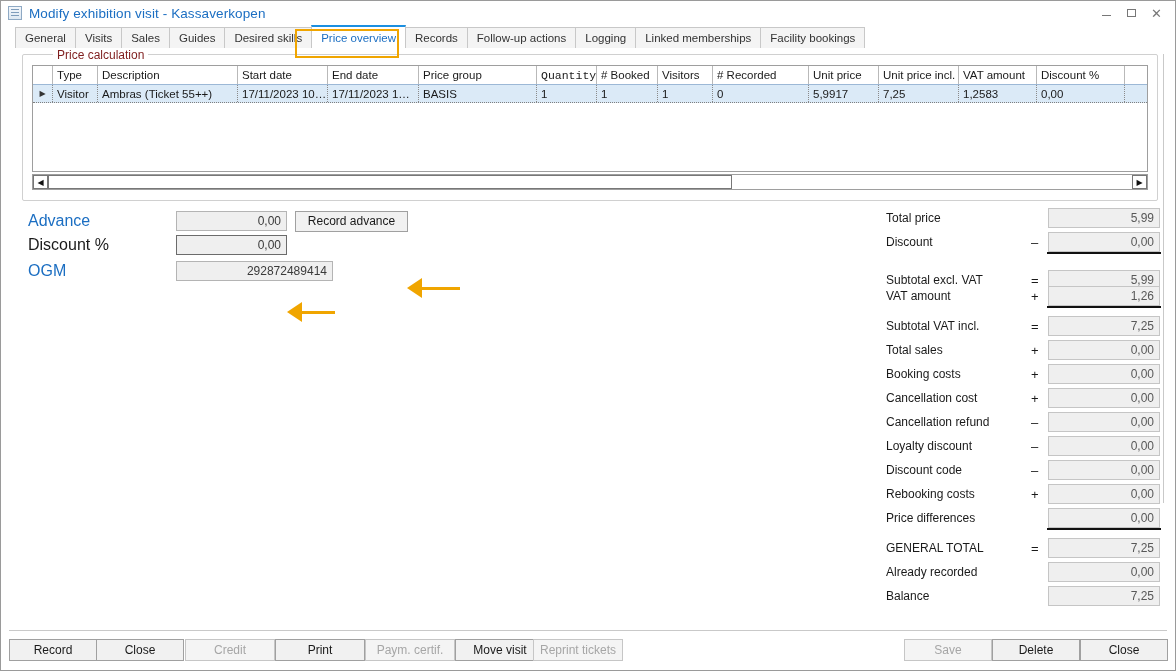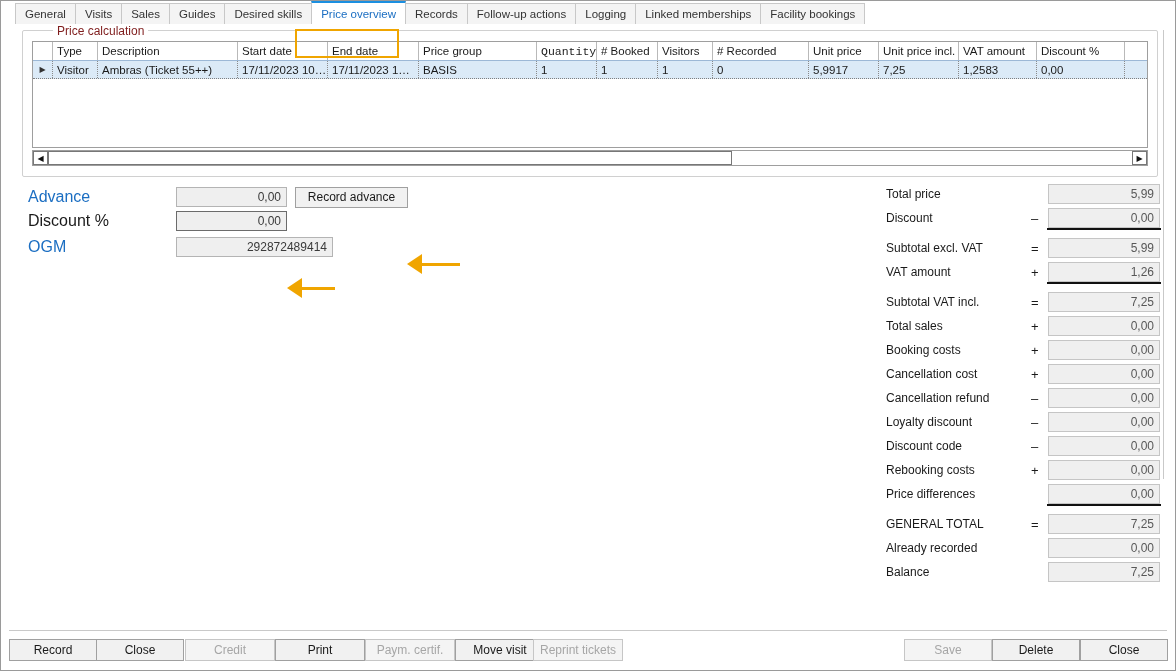--- a/index.html
+++ b/index.html
@@ -379,20 +379,35 @@
     color: #a6a6a6;
     border-color: #c6c6c6;
     background: #f4f4f4;
   }
 </style>
 </head>
 <body>
 
 <div id="window">
 
+  <div id="titlebar">
+    <div id="title-icon"></div>
+    <div id="title-text">Modify exhibition visit - Kassaverkopen</div>
+    <div id="win-buttons">
+      <div class="win-btn">
+          <span class="glyph-min"></span>
+        </div>
+      <div class="win-btn">
+          <span class="glyph-max"></span>
+        </div>
+      <div class="win-btn">
+          <span class="glyph-close">✕</span>
+        </div>
+    </div>
+  </div>
 
   <div id="tabstrip">
       <div class="tab">
         <span>General</span>
       </div>
       <div class="tab">
         <span>Visits</span>
       </div>
       <div class="tab">
         <span>Sales</span>
@@ -505,21 +520,21 @@
           <div class="tot-label">Total price</div>
           <div class="tot-op"></div>
           <div class="tot-field">5,99</div>
         </div>
         <div class="tot-row" style="top: 184px;">
           <div class="tot-label">Discount</div>
           <div class="tot-op">–</div>
           <div class="tot-field">0,00</div>
         </div>
         <div class="tot-rule" style="top: 204px;"></div>
-        <div class="tot-row" style="top: 214px;">
+        <div class="tot-row" style="top: 222px;">
           <div class="tot-label">Subtotal excl. VAT</div>
           <div class="tot-op">=</div>
           <div class="tot-field">5,99</div>
         </div>
         <div class="tot-row" style="top: 238px;">
           <div class="tot-label">VAT amount</div>
           <div class="tot-op">+</div>
           <div class="tot-field">1,26</div>
         </div>
         <div class="tot-rule" style="top: 258px;"></div>

